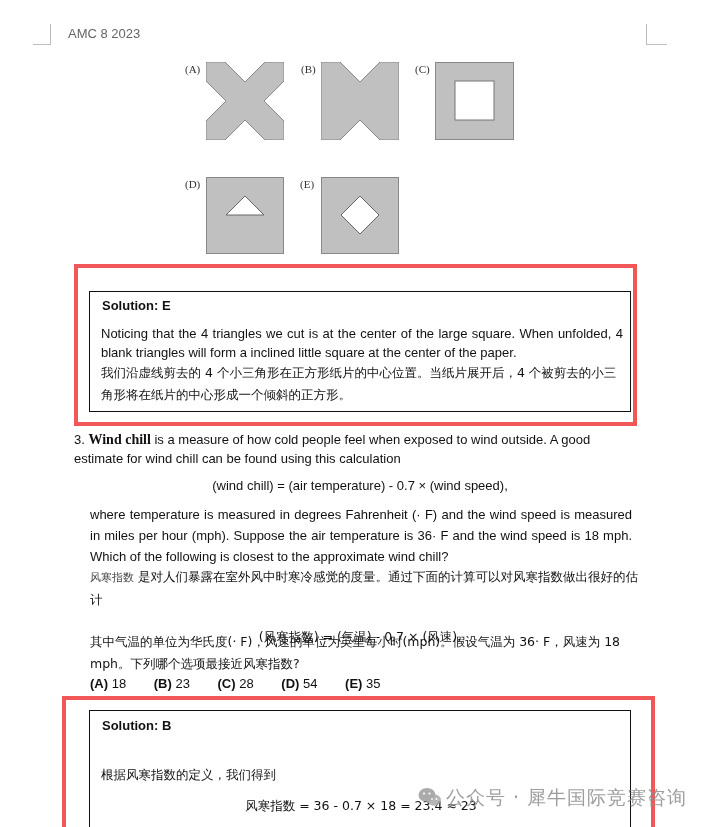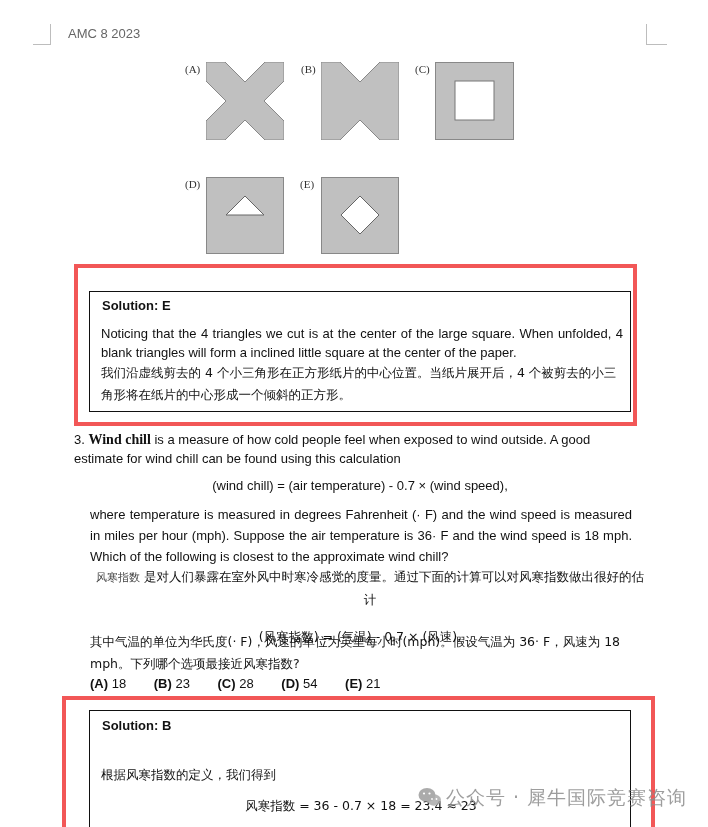--- a/index.html
+++ b/index.html
@@ -83,32 +83,32 @@
   <div class="abs txt cn" style="left:11px; top:70px; width:524px;">我们沿虚线剪去的 4 个小三角形在正方形纸片的中心位置。当纸片展开后，4 个被剪去的小三角形将在纸片的中心形成一个倾斜的正方形。</div>
 </div>
 
 <div class="abs txt" style="left:74px; top:430px; width:560px;">
   <span>3.</span>
   <span class="serif-b">Wind chill</span><span> is a measure of how cold people feel when exposed to wind outside.  A good estimate for wind chill can be found using this calculation</span>
 </div>
 <div class="abs txt center" style="left:90px; top:476px; width:540px;">(wind chill) = (air temperature) - 0.7  × (wind speed),</div>
 <div class="abs txt" style="left:90px; top:504px; width:542px; line-height:21px; text-align:justify;">where temperature is measured in degrees Fahrenheit (· F) and the wind speed is measured in miles per hour (mph).  Suppose the air temperature is 36· F and the wind speed is 18 mph.  Which of the following is closest to the approximate wind chill?</div>
 
-<div class="abs txt cn" style="left:90px; top:566px; width:560px;text-align:center;">
+<div class="abs txt cn" style="left:90px; top:566px; width:560px;">
   <span class="kw">风寒指数</span><span> 是对人们暴露在室外风中时寒冷感觉的度量。通过下面的计算可以对风寒指数做出很好的估计</span>
 </div>
 <div class="abs txt cn center" style="left:90px; top:626px; width:540px;">(风寒指数) = (气温) - 0.7 × (风速),</div>
 <div class="abs txt cn" style="left:90px; top:631px; width:565px;">其中气温的单位为华氏度(· F)，风速的单位为英里每小时(mph)。假设气温为 36· F，风速为 18 mph。下列哪个选项最接近风寒指数?</div>
 
 <div class="abs txt choices" style="left:90px; top:674px;">
   <span class="opt"><b>(A)</b> <span>18</span></span>
   <span class="opt"><b>(B)</b> <span>23</span></span>
   <span class="opt"><b>(C)</b> <span>28</span></span>
   <span class="opt"><b>(D)</b> <span>54</span></span>
-  <span class="opt"><b>(E)</b> <span>21</span></span>
+  <span class="opt"><b>(E)</b> <span>35</span></span>
 </div>
 
 <div class="red-box" style="left:62px; top:696px; width:593px; height:140px; border-bottom:none;"></div>
 <div class="sol-box" style="left:89px; top:710px; width:542px; height:123px;">
   <div class="abs sol-title" style="left:12px; top:7px;">Solution:  B</div>
   <div class="abs txt cn" style="left:11px; top:53px; width:522px;">根据风寒指数的定义，我们得到</div>
   <div class="abs txt cn center" style="left:0; top:84px; width:542px;">风寒指数 = 36 - 0.7 × 18 = 23.4 ≈ 23</div>
 </div>
 
 <div class="watermark">

